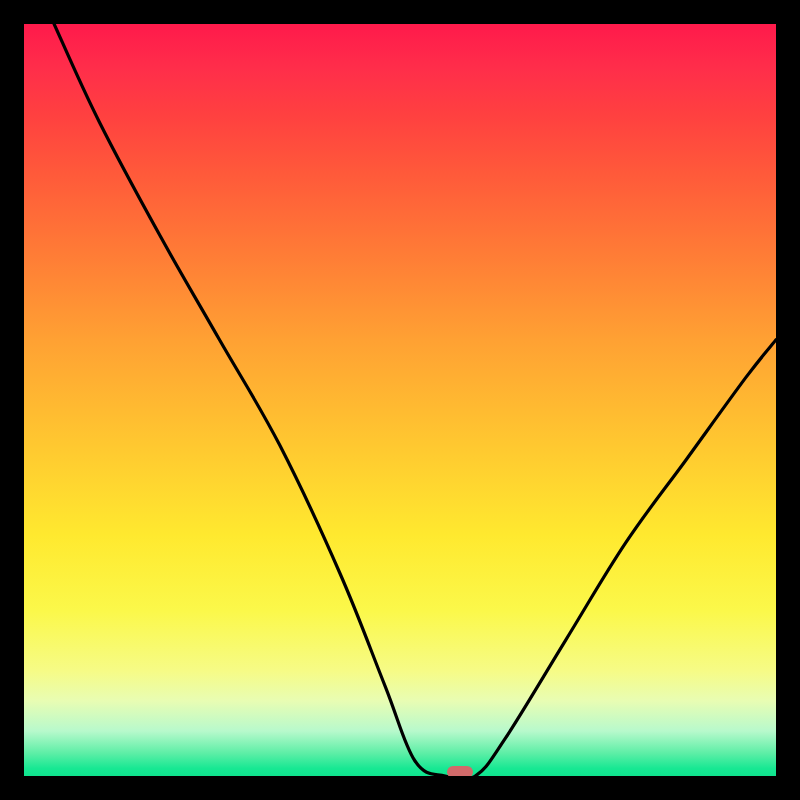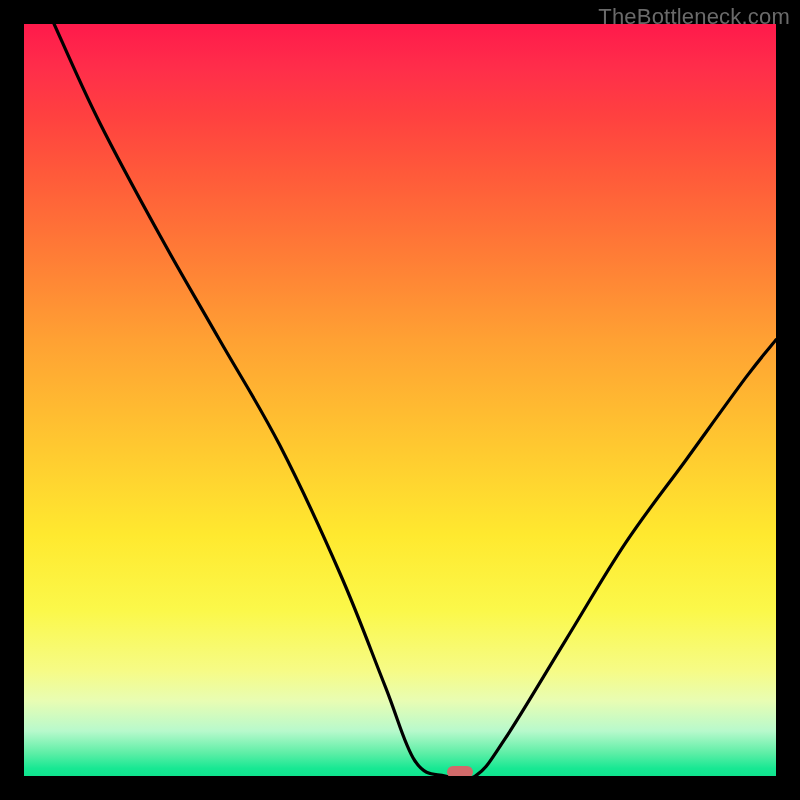--- a/index.html
+++ b/index.html
@@ -72,21 +72,20 @@
     background: #d16a6a;
     transform: translate(-50%, -50%);
     z-index: 5;
   }
 </style>
 </head>
 <body>
 
 <div class="frame">
 
-  <div class="watermark">TheBottleneck.com</div>
 
   <div class="plot-area">
     <div class="gradient-bg"></div>
 
     <svg class="curve" viewBox="0 0 752 752" preserveAspectRatio="none">
       <path id="curve-path" fill="none" stroke="#000000" stroke-width="3.2" stroke-linecap="round" stroke-linejoin="round" d="M 30.1 0.0 C 38.2 17.6, 56.2 59.9, 75.2 97.8 C 94.2 135.7, 113.7 171.3, 135.4 210.6 C 157.0 249.8, 173.9 277.9, 195.5 315.8 C 217.2 353.7, 234.0 379.2, 255.7 421.1 C 277.3 463.1, 296.9 505.6, 315.8 549.0 C 334.8 592.3, 347.4 627.9, 361.0 661.8 C 374.5 695.6, 380.2 720.7, 391.0 737.0 C 401.9 753.2, 410.3 749.3, 421.1 752.0 C 431.9 754.7, 440.4 758.8, 451.2 752.0 C 462.0 745.2, 465.0 738.8, 481.3 714.4 C 497.5 690.0, 519.8 651.8, 541.4 616.6 C 563.1 581.4, 579.9 551.4, 601.6 518.9 C 623.3 486.4, 640.1 465.9, 661.8 436.2 C 683.4 406.4, 705.7 375.1, 721.9 353.4 C 738.2 331.8, 746.6 322.6, 752.0 315.8"></path>
     </svg>
 
     <div id="marker" class="pill" style="left: 436.16px; top: 748.24px; background: rgb(209, 106, 106);"></div>
   </div>

